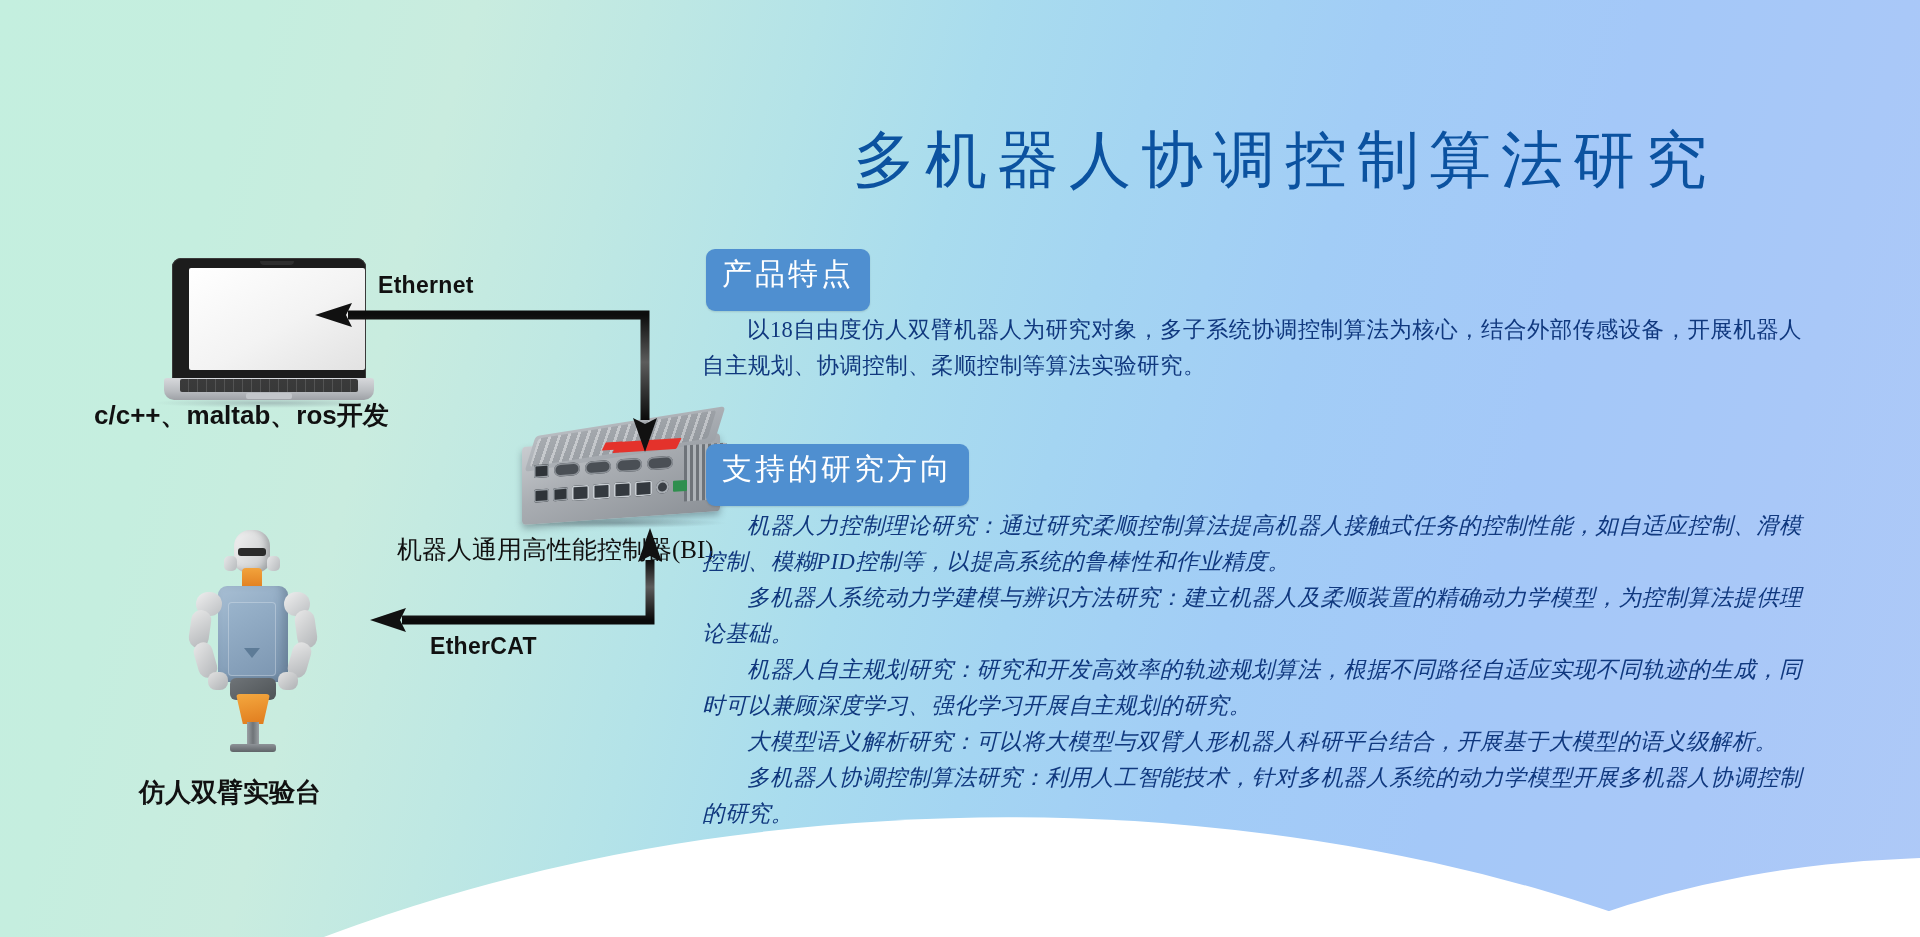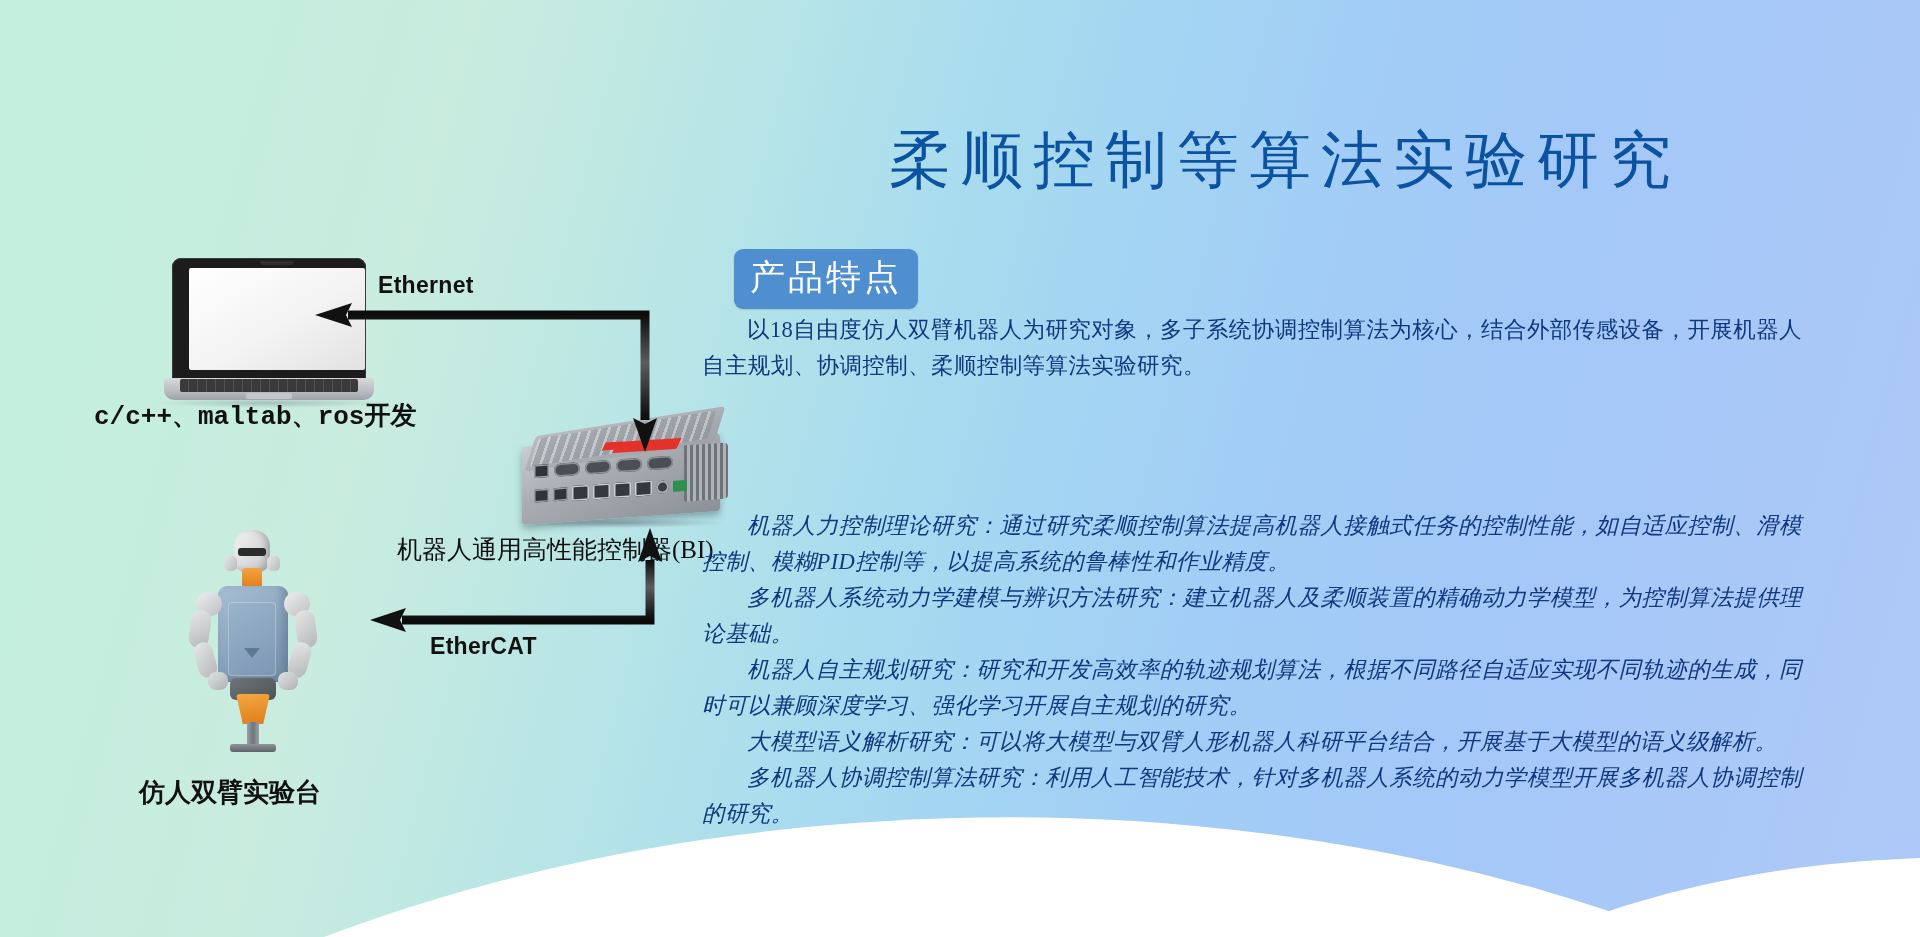--- a/index.html
+++ b/index.html
@@ -173,44 +173,43 @@
     background:linear-gradient(90deg,#9aa0a4,#6f7478,#9aa0a4); }
   .r-base { position:absolute; left:52px; top:214px; width:46px; height:8px;
     background:linear-gradient(180deg,#8e9398,#5f6468); border-radius:3px; }
 
   
   .arrow-svg { position:absolute; left:0; top:0; width:700px; height:937px; pointer-events:none; }
 
   .lbl { position:absolute; color:#111; font-weight:700; white-space:nowrap; }
   #label-ethernet { left:378px; top:272px; font-size:23px; letter-spacing:.3px; }
   #label-ethercat { left:430px; top:633px; font-size:23px; letter-spacing:.3px; }
-  #label-laptop { left:94px; top:398px; font-size:26px; font-family:Liberation Mono, monospace; }
+  #label-laptop { left:94px; top:398px; font-size:26px; font-family:Liberation Sans, sans-serif; }
   #label-controller { left:397px; top:533px; font-size:25px; font-family:"Liberation Serif", serif; font-weight:400; }
   #label-robot { left:139px; top:775px; font-size:26px; font-family:Liberation Mono, monospace; font-weight:700; }
 
   
   .panel { position:absolute; left:690px; top:0; width:1230px; height:937px; }
   #page-title {
     position:absolute; left:0; top:118px; width:1190px;
     text-align:center;
     font-family:"Liberation Serif", serif;
     font-size:62px; font-weight:400; letter-spacing:10px;
     color:#0b52a0;
   }
   .badge {
     display:inline-block;
     background:#4f8fd0;
     color:#ffffff;
     border-radius:9px;
     font-family:"Liberation Serif", serif;
-    font-size:35px;
+    font-size:30px;
     letter-spacing:3px;
-    padding:5px 16px 8px 16px;
+    padding:5px 16px 16px 16px;
     box-shadow:0 1px 2px rgba(0,0,0,.12);
-    margin-left:28px;
   }
   #badge-features-wrap { position:absolute; left:16px; top:249px; }
   #badge-directions-wrap { position:absolute; left:16px; top:444px; }
 
   .body-text {
     position:absolute;
     font-family:"Liberation Serif", serif;
     color:#10387e;
     font-size:22.5px;
     line-height:36px;
@@ -310,29 +309,32 @@
     </svg>
 
     <div class="lbl" id="label-ethernet">Ethernet</div>
     <div class="lbl" id="label-ethercat">EtherCAT</div>
     <div class="lbl" id="label-laptop">c/c++、maltab、ros开发</div>
     <div class="lbl" id="label-controller">机器人通用高性能控制器(BI)</div>
     <div class="lbl" id="label-robot">仿人双臂实验台</div>
   </div>
 
   <div class="panel">
-    <div id="page-title">柔顺控制等算法实验研究</div>
+    <div id="page-title">多机器人协调控制算法研究</div>
 
     <div id="badge-features-wrap">
       <span class="badge">产品特点</span>
     </div>
     <div class="body-text" id="features-text">
       <p>以18自由度仿人双臂机器人为研究对象，多子系统协调控制算法为核心，结合外部传感设备，开展机器人自主规划、协调控制、柔顺控制等算法实验研究。</p>
     </div>
 
+    <div id="badge-directions-wrap">
+      <span class="badge">支持的研究方向</span>
+    </div>
     <div class="body-text" id="directions-text">
       <p>机器人力控制理论研究：通过研究柔顺控制算法提高机器人接触式任务的控制性能，如自适应控制、滑模控制、模糊PID控制等，以提高系统的鲁棒性和作业精度。</p>
       <p>多机器人系统动力学建模与辨识方法研究：建立机器人及柔顺装置的精确动力学模型，为控制算法提供理论基础。</p>
       <p>机器人自主规划研究：研究和开发高效率的轨迹规划算法，根据不同路径自适应实现不同轨迹的生成，同时可以兼顾深度学习、强化学习开展自主规划的研究。</p>
       <p>大模型语义解析研究：可以将大模型与双臂人形机器人科研平台结合，开展基于大模型的语义级解析。</p>
       <p>多机器人协调控制算法研究：利用人工智能技术，针对多机器人系统的动力学模型开展多机器人协调控制的研究。</p>
     </div>
   </div>
 
   <div class="swoosh"></div>

